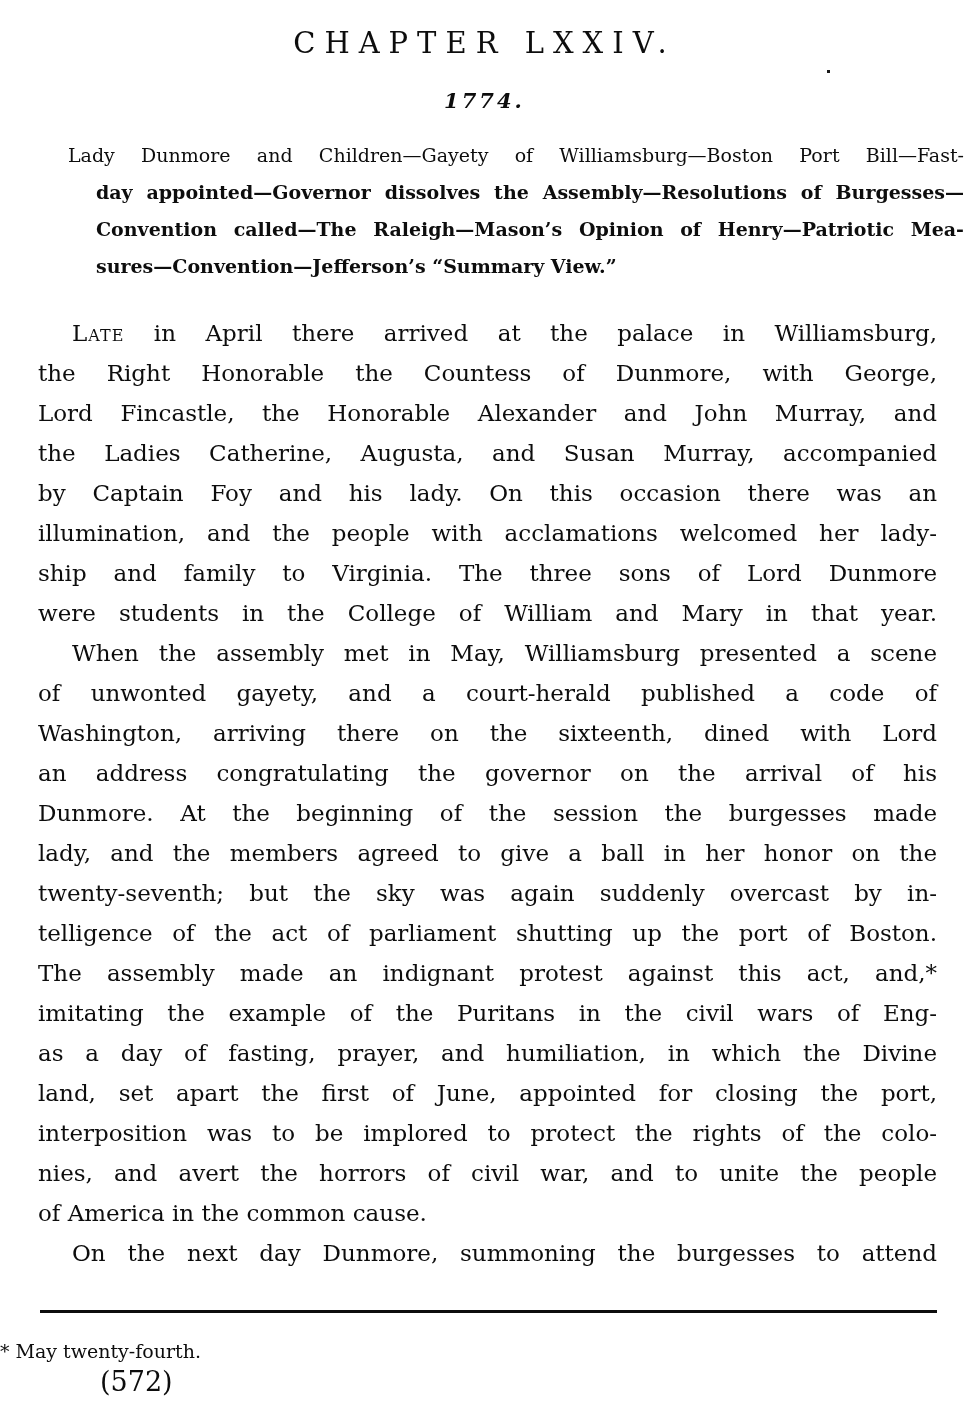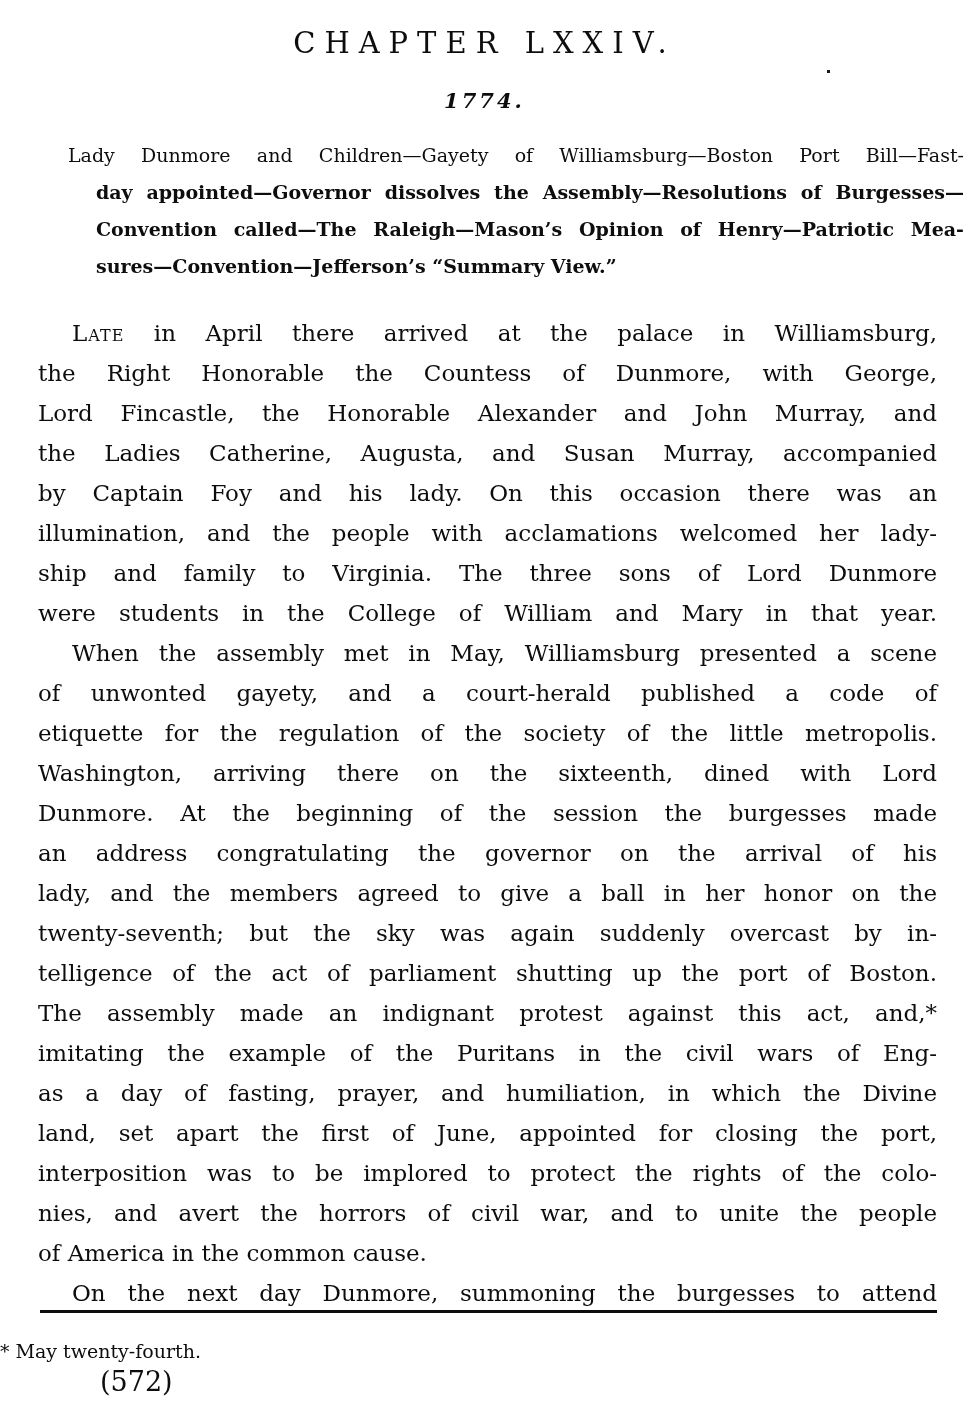--- a/index.html
+++ b/index.html
@@ -140,24 +140,23 @@
       <div class="line just">the Ladies Catherine, Augusta, and Susan Murray, accompanied</div>
       <div class="line just">by Captain Foy and his lady. On this occasion there was an</div>
       <div class="line just">illumination, and the people with acclamations welcomed her lady-</div>
       <div class="line just">ship and family to Virginia. The three sons of Lord Dunmore</div>
       <div class="line just">were students in the College of William and Mary in that year.</div>
     </div>
 
     <div>
       <div class="line just indent">When the assembly met in May, Williamsburg presented a scene</div>
       <div class="line just">of unwonted gayety, and a court-herald published a code of</div>
-      <div class="line just">etiquette for the regulation of the society of the little metropolis.</div>
       <div class="line just">Washington, arriving there on the sixteenth, dined with Lord</div>
+      <div class="line just">an address congratulating the governor on the arrival of his</div>
       <div class="line just">Dunmore. At the beginning of the session the burgesses made</div>
-      <div class="line just">an address congratulating the governor on the arrival of his</div>
       <div class="line just">lady, and the members agreed to give a ball in her honor on the</div>
       <div class="line just">twenty-seventh; but the sky was again suddenly overcast by in-</div>
       <div class="line just">telligence of the act of parliament shutting up the port of Boston.</div>
       <div class="line just">The assembly made an indignant protest against this act, and,*</div>
       <div class="line just">imitating the example of the Puritans in the civil wars of Eng-</div>
       <div class="line just">as a day of fasting, prayer, and humiliation, in which the Divine</div>
       <div class="line just">land, set apart the first of June, appointed for closing the port,</div>
       <div class="line just">interposition was to be implored to protect the rights of the colo-</div>
       <div class="line just">nies, and avert the horrors of civil war, and to unite the people</div>
       <div class="line left">of America in the common cause.</div>

